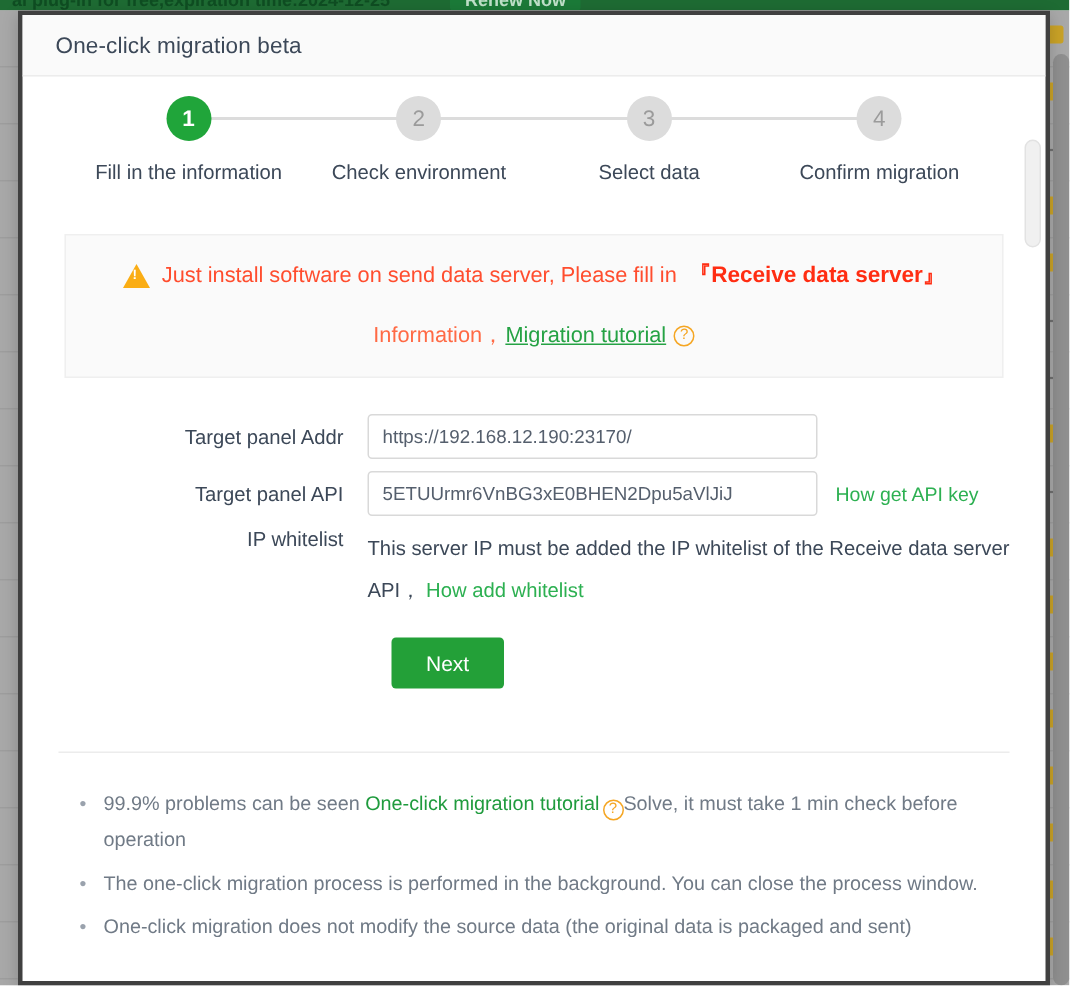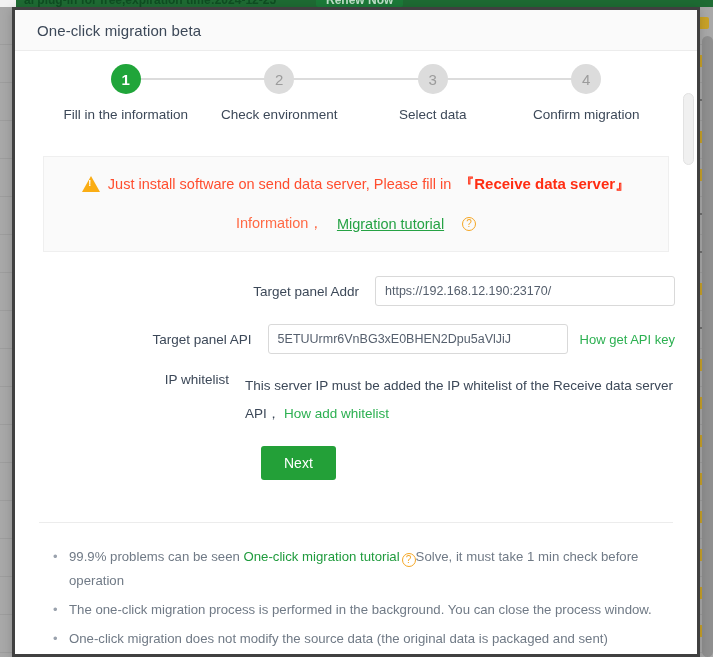--- a/index.html
+++ b/index.html
@@ -18,21 +18,21 @@
 
   
   .page-behind {
     position: absolute;
     inset: 0;
     background: #f2f2f2;
     overflow: hidden;
   }
   .behind-banner {
     position: absolute;
-    top: 0; left: 16px; right: 0;
+    top: 0; left: 0; right: 0;
     height: 7px;
     background: #1e6b33;
     overflow: hidden;
     white-space: nowrap;
   }
   .behind-banner-text {
     position: absolute;
     top: -7px;
     left: 8px;
     font-size: 12px;
@@ -209,21 +209,21 @@
     color: #ff2d12;
     font-size: 15px;
   }
   .warn-line2 {
     margin-top: 19px;
     font-size: 14.5px;
     color: #ff6a45;
     display: flex;
     align-items: center;
     justify-content: center;
-    gap: 14px;
+    gap: 1px;
   }
   .link-green {
     color: #25a244;
     text-decoration: underline;
     cursor: pointer;
   }
   .help-icon {
     display: inline-flex;
     align-items: center;
     justify-content: center;
@@ -235,22 +235,21 @@
     line-height: 1;
     margin-left: 4px;
     cursor: pointer;
   }
 
   
   .form { margin-top: 24px; }
   .form-row {
     display: flex;
     align-items: center;
-    margin-bottom: 18px;
-    justify-content: flex-end;
+    margin-bottom: 8px;
   }
   .form-label {
     width: 208px;
     text-align: right;
     padding-right: 16px;
     font-size: 13.5px;
     color: #3c4858;
     flex: 0 0 208px;
   }
   .form-input {

